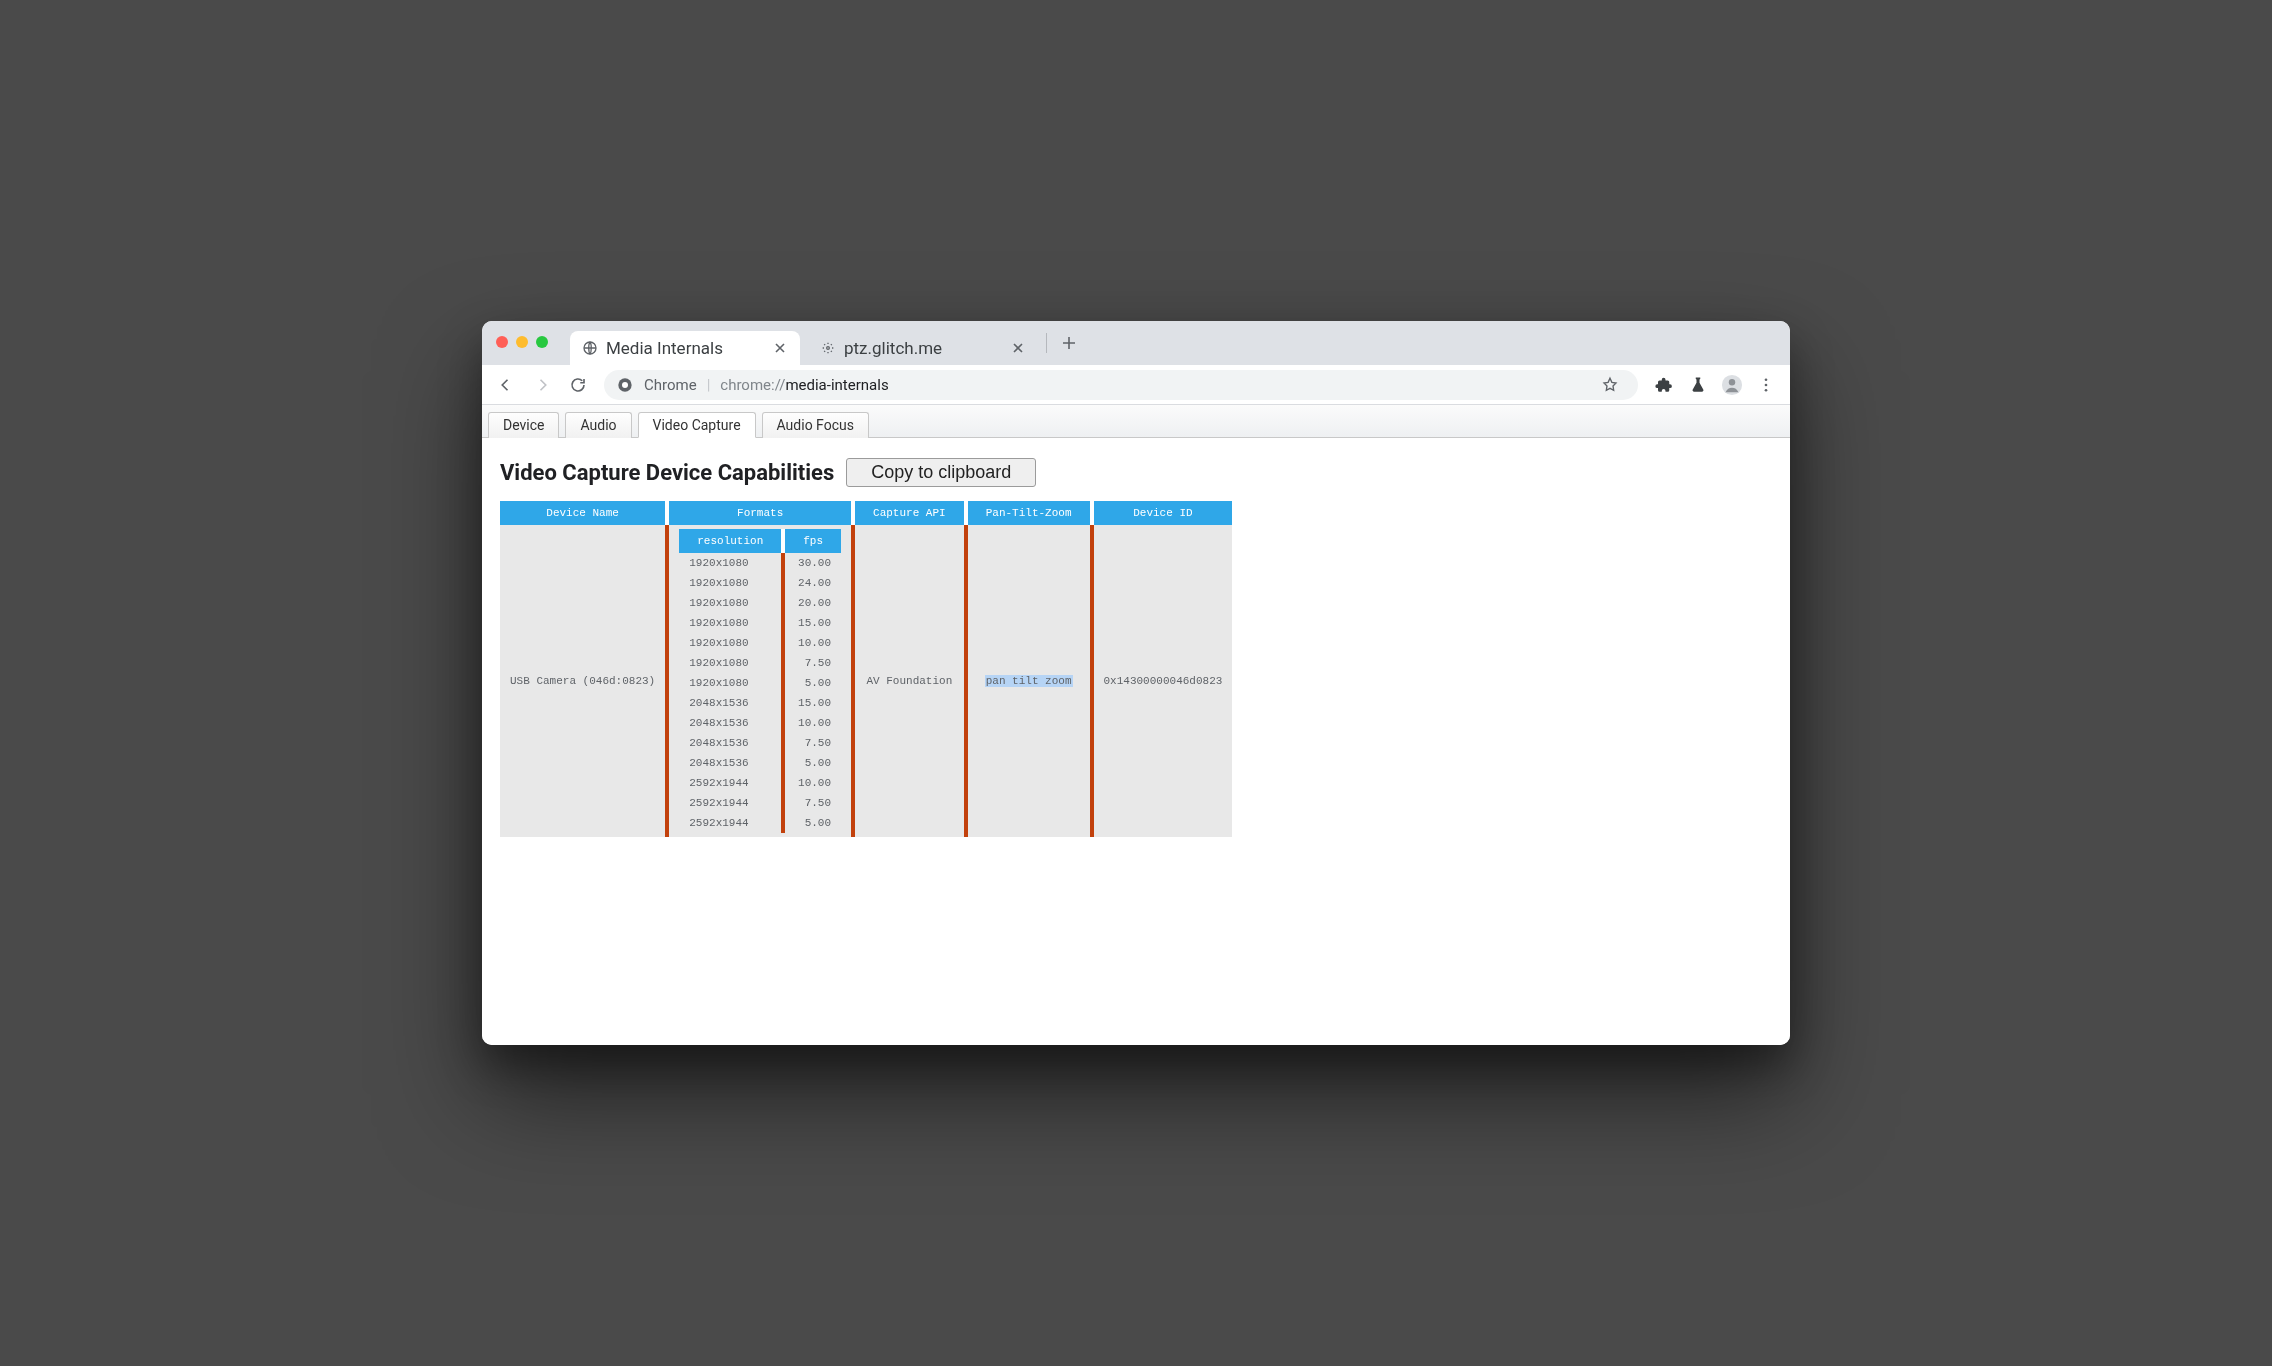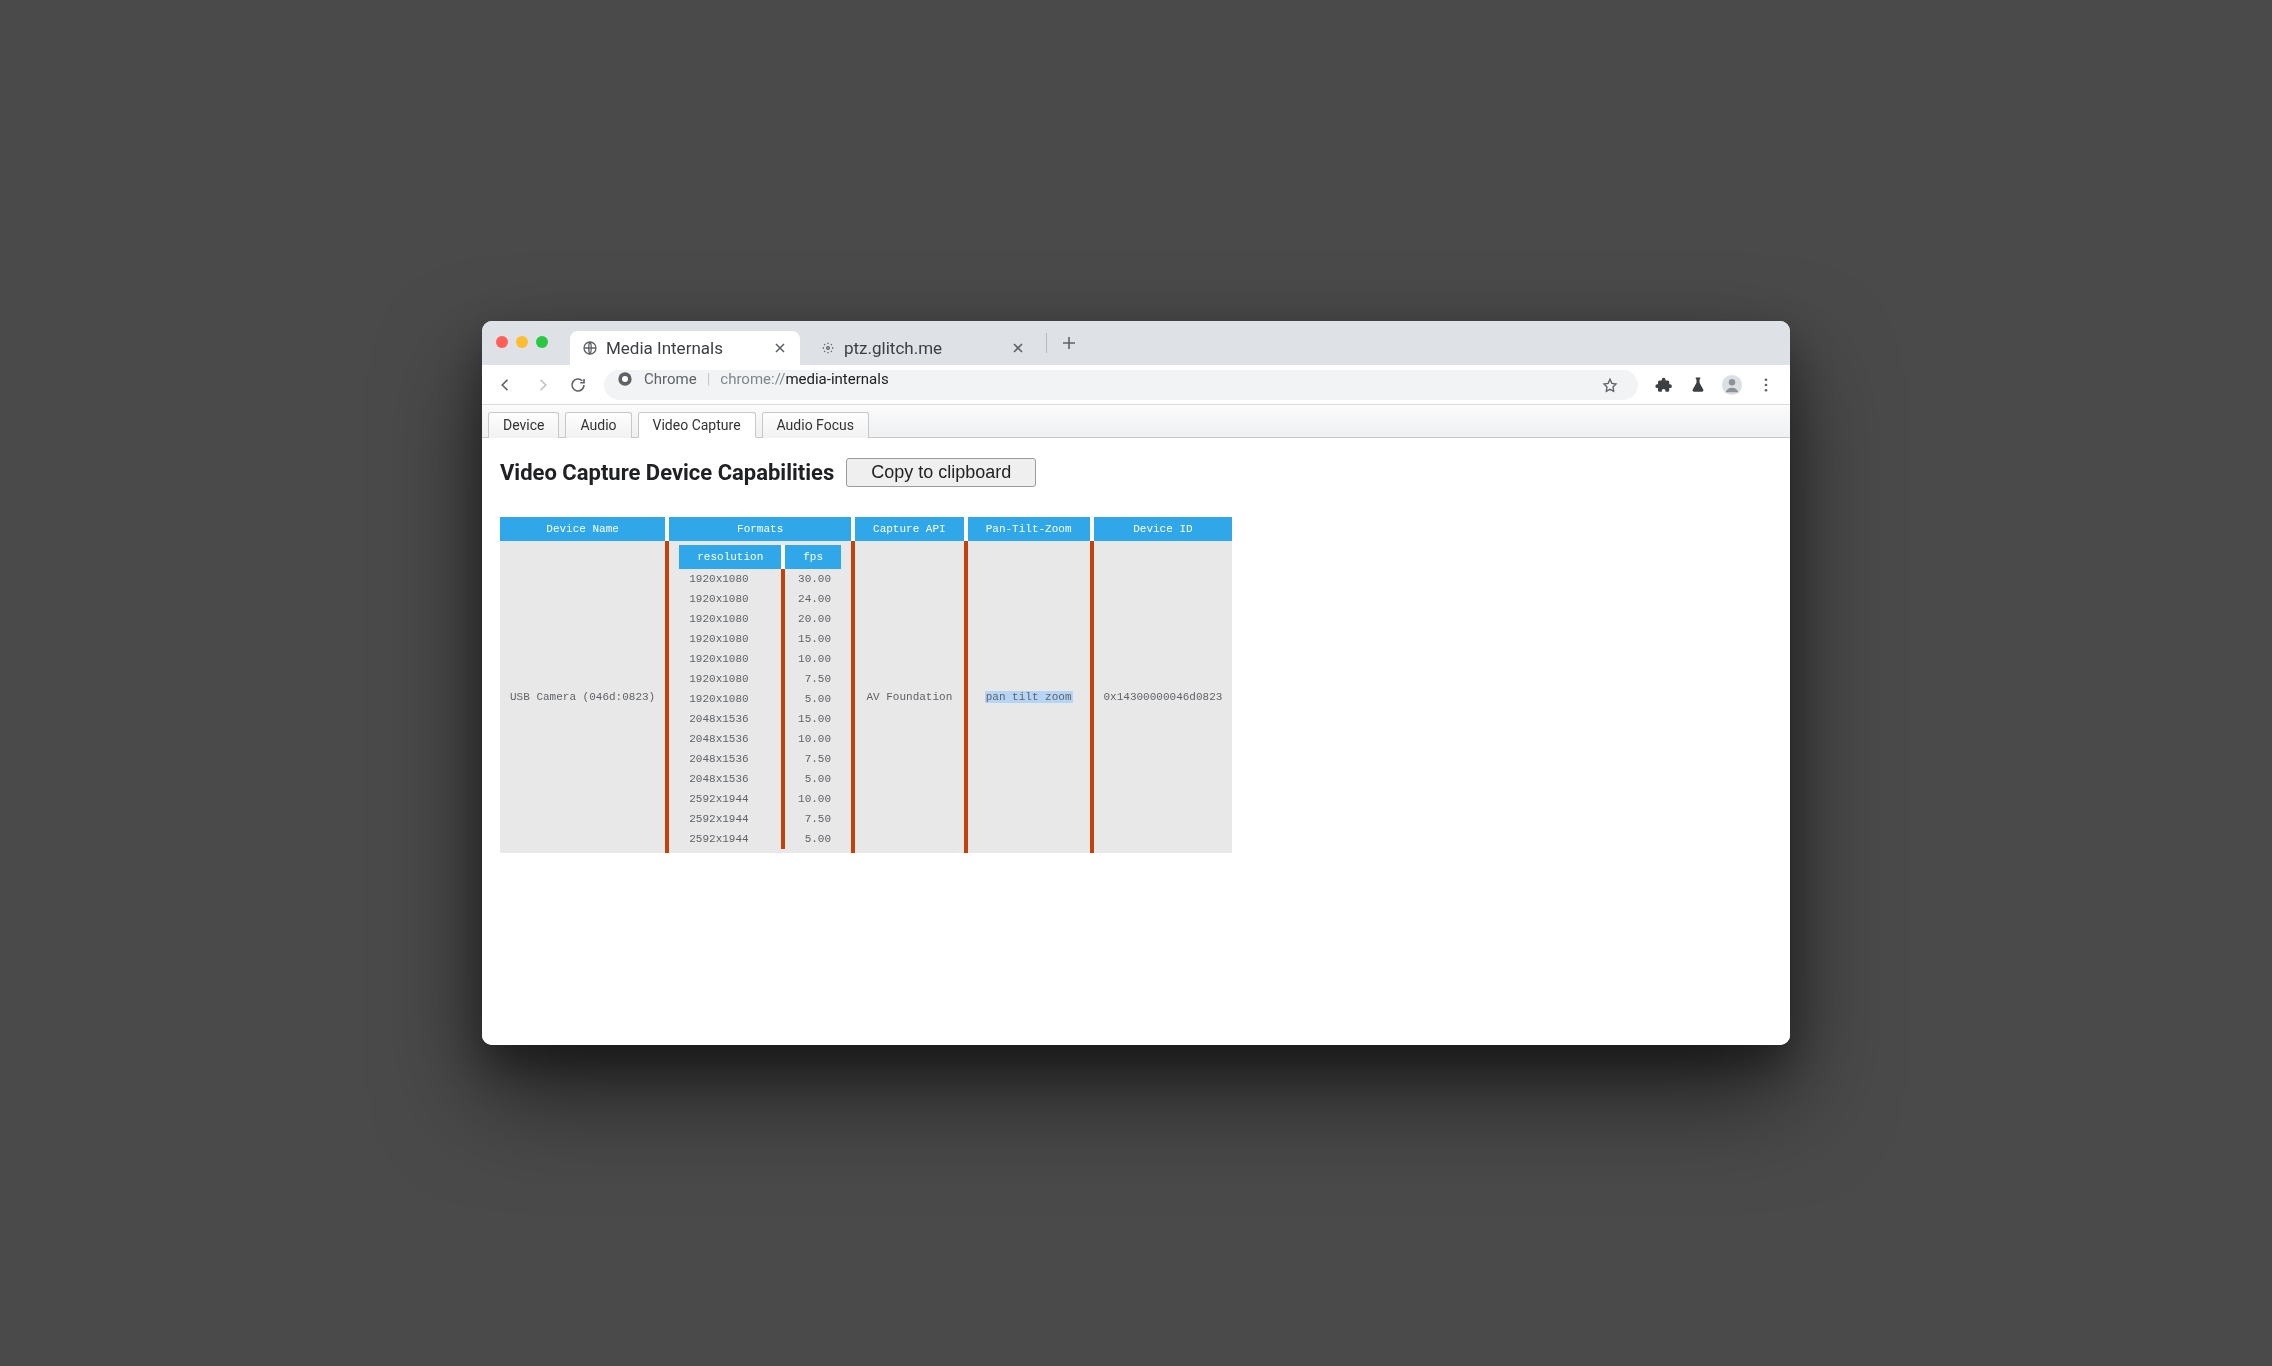--- a/index.html
+++ b/index.html
@@ -84,21 +84,21 @@
     padding: 0 8px;
     gap: 4px;
   }
   .nav-btn {
     width:32px;height:32px;display:flex;align-items:center;justify-content:center;
     color:#5f6368;border-radius:50%;
   }
   .nav-btn.disabled { color:#b8bbbf; }
   .omnibox {
     flex:1;margin:0 6px;height:30px;border-radius:15px;background:#f1f3f4;
-    display:flex;padding:0 12px;gap:10px;font-size:15px;color:#5f6368;
+    display:flex;align-items:center;padding:0 12px;gap:10px;font-size:15px;color:#5f6368;
   }
   .omnibox .secure {
     display:flex;align-items:center;justify-content:center;width:18px;height:18px;
   }
   .omnibox .origin-label { color:#5f6368; }
   .omnibox .sep { color:#c4c7cb; }
   .omnibox .url-dim { color:#80868b; }
   .omnibox .url-strong { color:#202124; }
   .omnibox .star { margin-left:auto; color:#5f6368; }
   .toolbar-icons { display:flex; gap:2px; align-items:center; }
@@ -131,21 +131,21 @@
   .subtab.active {
     background:#fff;
     border-bottom:1px solid #fff;
     z-index:2;
   }
 
   .content {
     padding: 20px 18px;
   }
   .heading-row {
-    display:flex;align-items:center;gap:12px;margin-bottom:30px;
+    display:flex;align-items:center;gap:12px;margin-bottom:14px;
   }
   .heading-row h2 {
     font-size:22px;font-weight:700;color:#202124;
   }
   .copy-btn {
     font-size:18px;padding:3px 24px;border:1px solid #9b9b9b;border-radius:3px;
     background:#efefef;color:#222;
   }
 
   table.cap {

